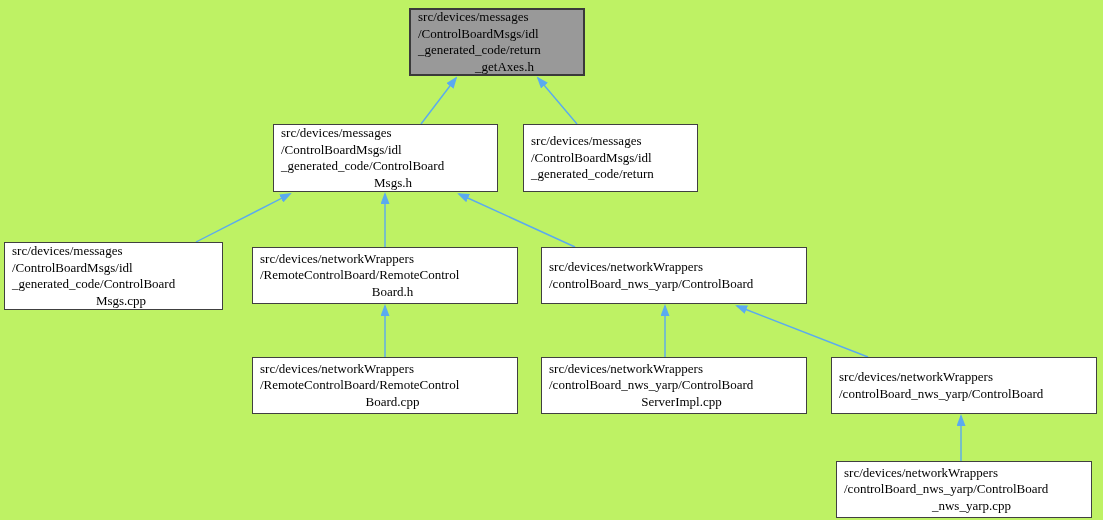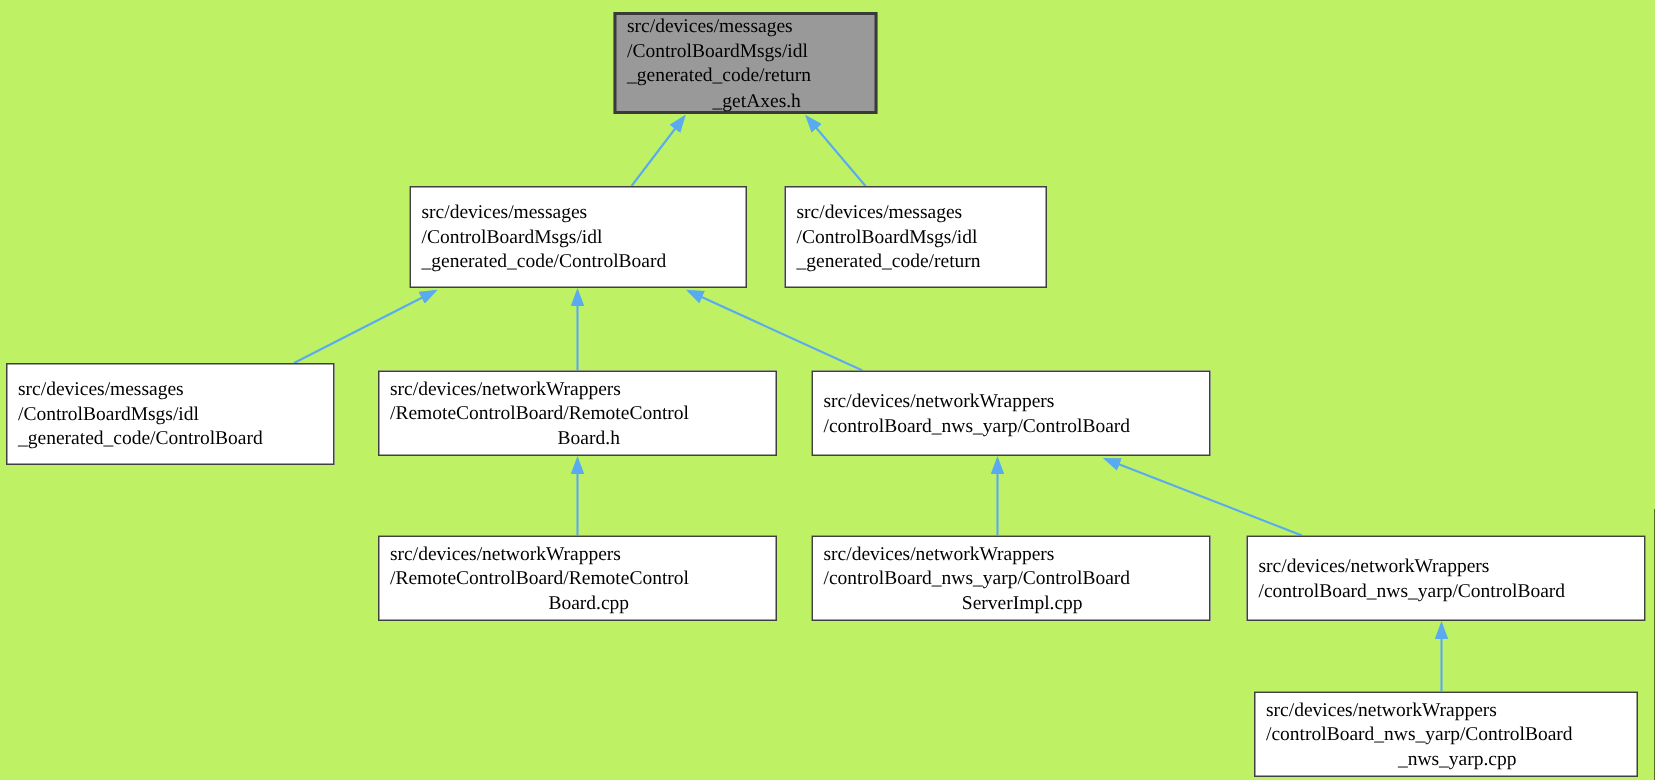--- a/index.html
+++ b/index.html
@@ -57,30 +57,32 @@
       <div class="node highlight" style="left: 409px; top: 8px; width: 176px; height: 68px;">
         <div class="ln">src/devices/messages</div>
         <div class="ln">/ControlBoardMsgs/idl</div>
         <div class="ln">_generated_code/return</div>
         <div class="ln last">_getAxes.h</div>
       </div>
       <div class="node" style="left: 273px; top: 124px; width: 225px; height: 68px;">
         <div class="ln">src/devices/messages</div>
         <div class="ln">/ControlBoardMsgs/idl</div>
         <div class="ln">_generated_code/ControlBoard</div>
+        <div class="ln last">Msgs.h</div>
       </div>
       <div class="node" style="left: 523px; top: 124px; width: 175px; height: 68px;">
         <div class="ln">src/devices/messages</div>
         <div class="ln">/ControlBoardMsgs/idl</div>
         <div class="ln">_generated_code/return</div>
       </div>
       <div class="node" style="left: 4px; top: 242px; width: 219px; height: 68px;">
         <div class="ln">src/devices/messages</div>
         <div class="ln">/ControlBoardMsgs/idl</div>
         <div class="ln">_generated_code/ControlBoard</div>
+        <div class="ln last">Msgs.cpp</div>
       </div>
       <div class="node" style="left: 252px; top: 247px; width: 266px; height: 57px;">
         <div class="ln">src/devices/networkWrappers</div>
         <div class="ln">/RemoteControlBoard/RemoteControl</div>
         <div class="ln last">Board.h</div>
       </div>
       <div class="node" style="left: 541px; top: 247px; width: 266px; height: 57px;">
         <div class="ln">src/devices/networkWrappers</div>
         <div class="ln">/controlBoard_nws_yarp/ControlBoard</div>
       </div>

